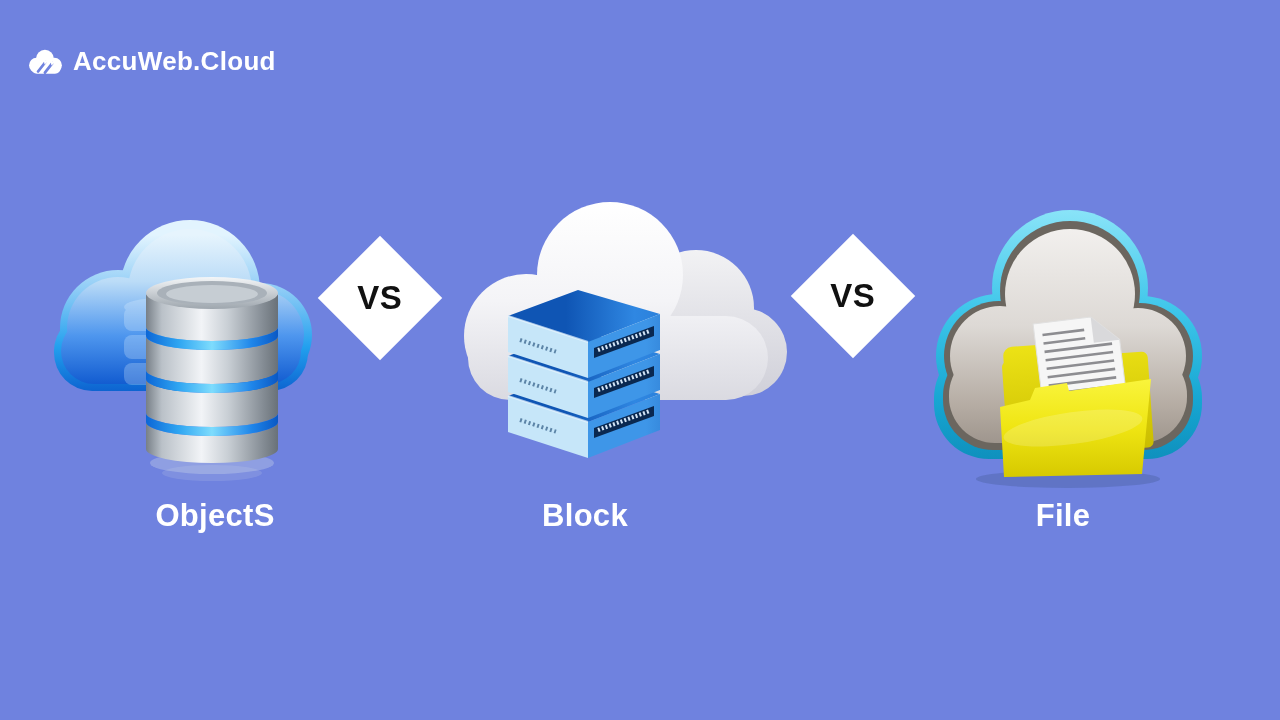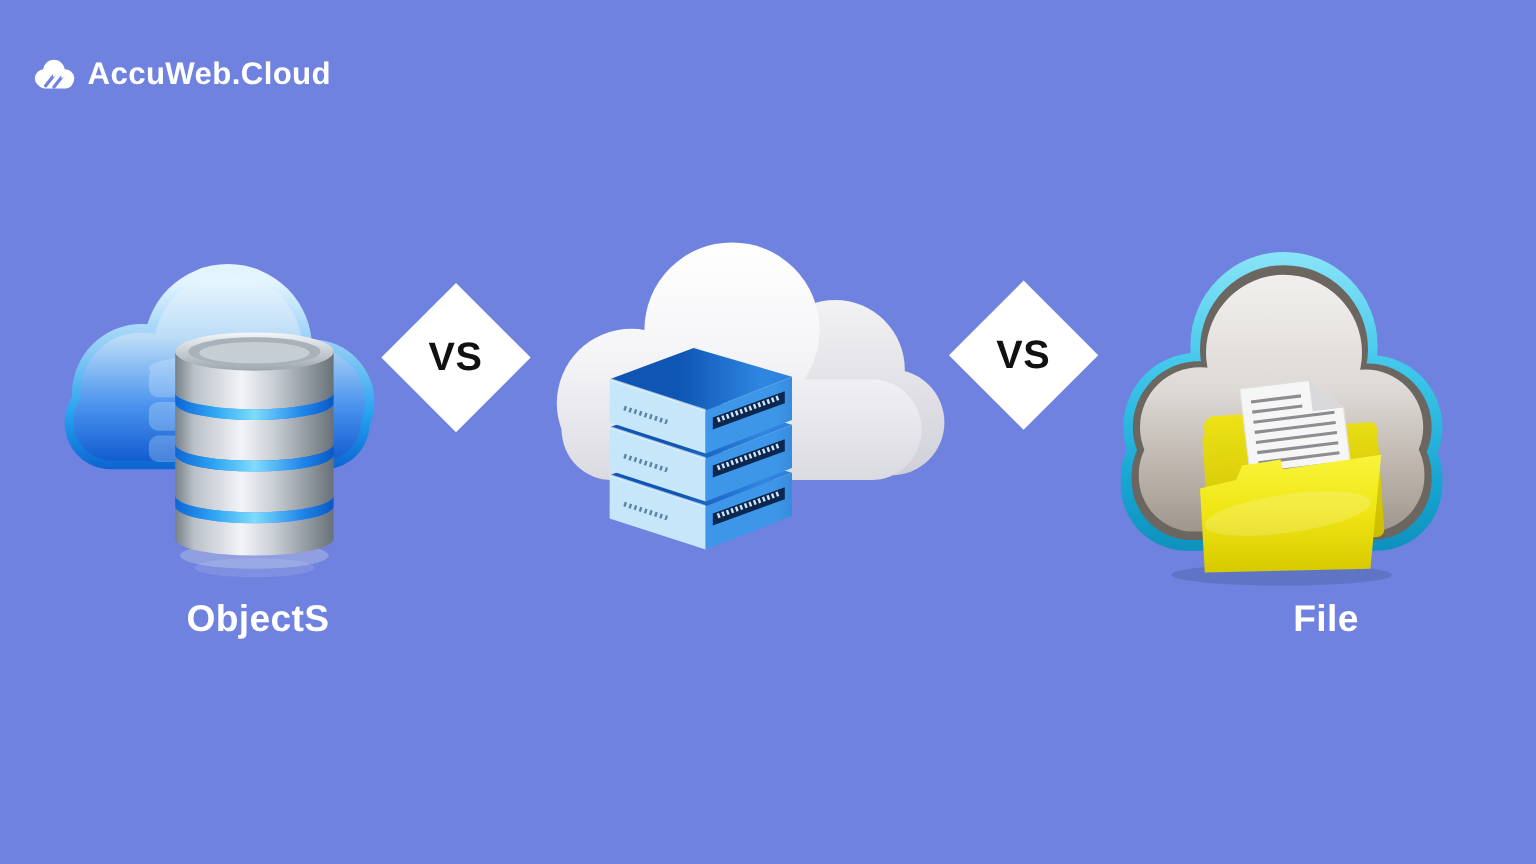--- a/index.html
+++ b/index.html
@@ -27,21 +27,21 @@
     transform:rotate(-45deg);color:#111111;font-size:33px;font-weight:800;
     letter-spacing:0.5px;font-family:"Liberation Sans",sans-serif;
   }
   
   .storage-label{
     position:absolute;top:498px;width:220px;text-align:center;
     color:#ffffff;font-size:31px;font-weight:700;letter-spacing:.3px;
   }
   .label1{left:105px;}
   .label2{left:475px;}
-  .label3{left:995px;}
+  .label3{left:953px;}
 </style>
 </head>
 <body>
 
 <div class="canvas">
 
   <div class="logo">
     <svg width="36" height="26" viewBox="0 0 34 24">
       <g fill="#FFFFFF">
         <circle cx="8" cy="15" r="7"></circle>
@@ -274,15 +274,16 @@
         </g>
       </g>
       <g>
         <path d="M86,284 L82,214 L112,207 L117,195 L149,190 L151,198 L233,186 L224,281 Z" fill="url(#lgYF)"></path>
         <ellipse cx="155" cy="235" rx="70" ry="16" fill="#FFFFFF" opacity=".18" transform="rotate(-8 155 235)"></ellipse>
       </g>
     </g>
   </svg>
 
   <div class="storage-label label1">ObjectS</div>
+  <div class="storage-label label2">Block</div>
   <div class="storage-label label3">File</div>
 
 </div>
 
 </body></html>

